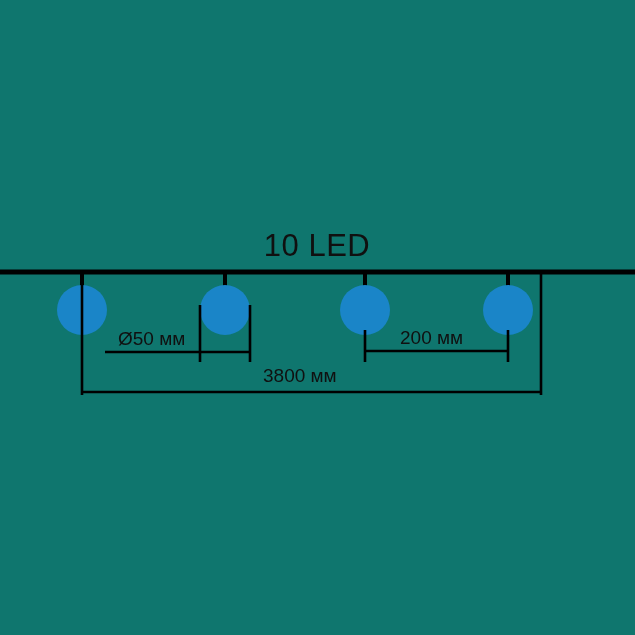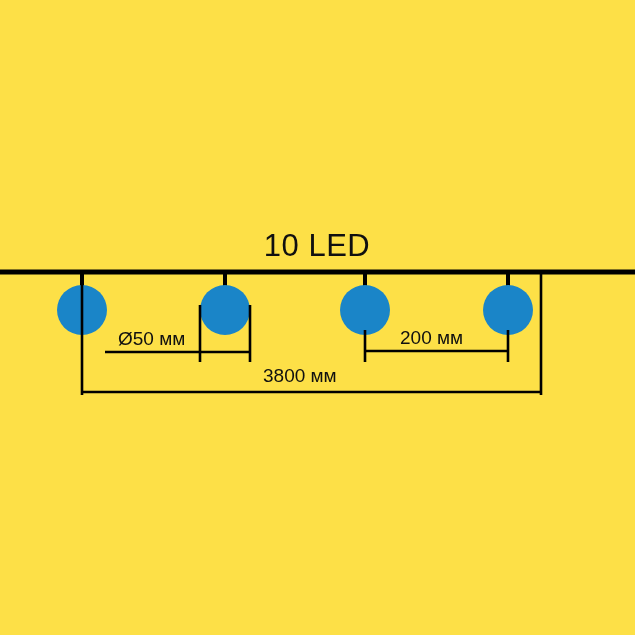--- a/index.html
+++ b/index.html
@@ -4,21 +4,21 @@
 <style>
   html, body {
     margin: 0;
     padding: 0;
     background: #ffffff;
   }
   #canvas {
     position: relative;
     width: 635px;
     height: 635px;
-    background: #fde047;
+    background: #0f766e;
     overflow: hidden;
     font-family: "Liberation Sans", sans-serif;
   }
   #diagram-svg {
     position: absolute;
     top: 0;
     left: 0;
     width: 635px;
     height: 635px;
     display: block;

